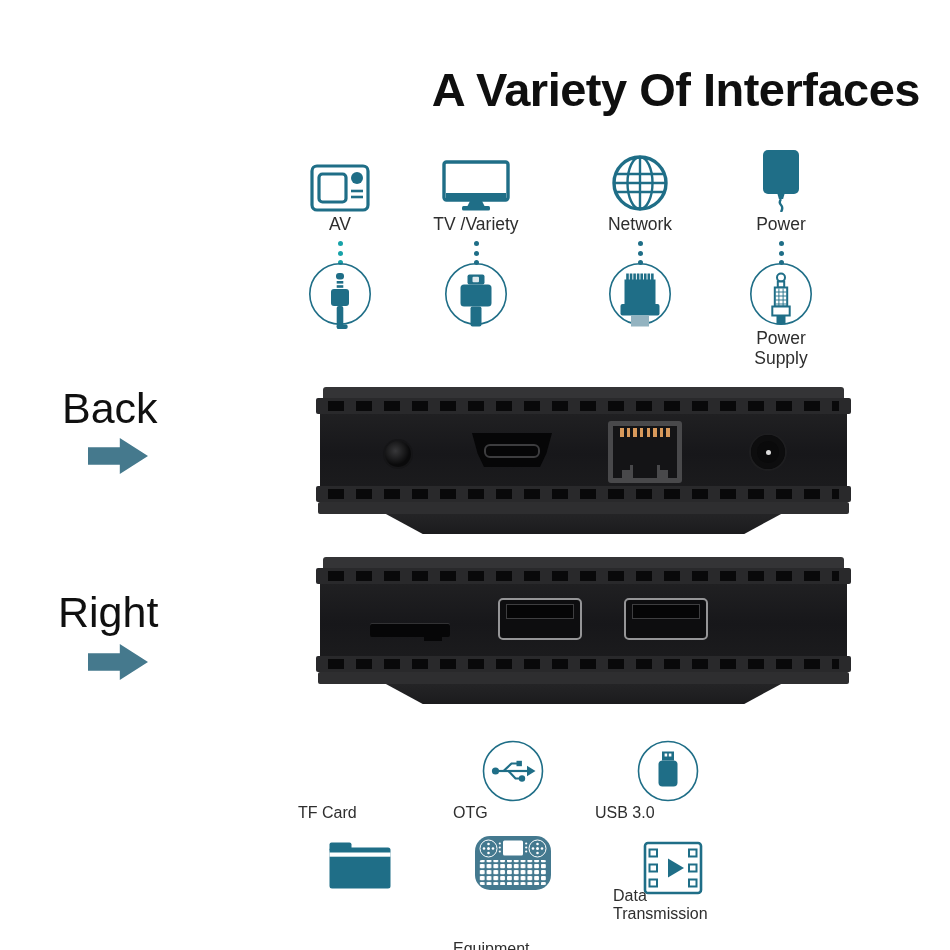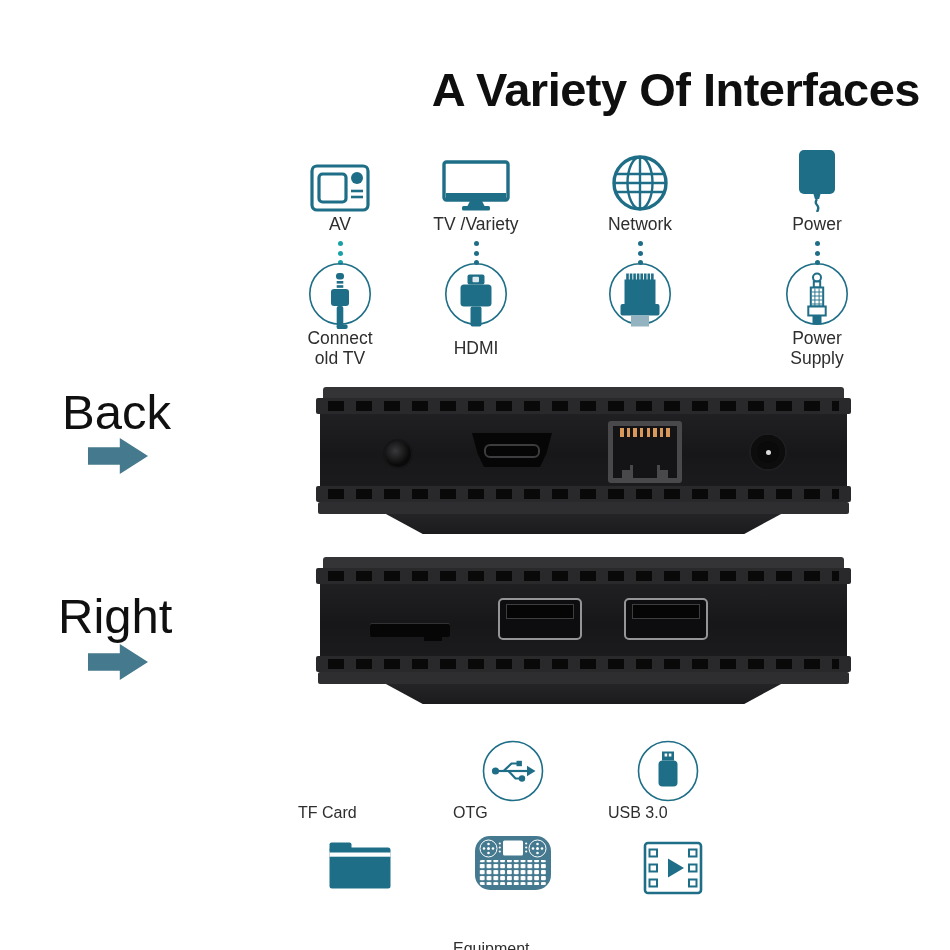--- a/index.html
+++ b/index.html
@@ -13,21 +13,21 @@
   .col > div{position:absolute;}
   .top-ic{left:0;right:0;top:0;height:64px;display:flex;align-items:flex-end;justify-content:center;color:var(--teal);}
   .col-label{left:0;right:0;top:66px;text-align:center;font-size:17.5px;color:var(--text);white-space:nowrap;}
   .dots{left:0;right:0;top:93px;display:flex;flex-direction:column;align-items:center;gap:4.5px;}
   .dots span{width:5px;height:5px;border-radius:50%;background:var(--teal);}
   .dots.bright span{background:var(--teal-bright);}
   .port-ic{left:50%;transform:translateX(-50%);top:114px;color:var(--teal);}
   .port-label{left:0;right:0;top:180px;height:42px;display:flex;align-items:center;justify-content:center;
               text-align:center;font-size:17.5px;line-height:1.14;color:var(--text);white-space:pre-line;}
   
-  .view-label{font-size:49px;color:#101010;}
+  .view-label{font-size:43px;color:#101010;}
   .arrow{width:60px;height:36px;background:var(--arrow);
          clip-path:polygon(0% 26%,53% 26%,53% 0%,100% 50%,53% 100%,53% 74%,0% 74%);}
   
   .device{position:absolute;left:320px;width:527px;}
   .d-top{margin:0 3px;height:11px;background:#343436;border-radius:3px 3px 0 0;}
   .d-vent{height:16px;margin:0 -4px;background:#29292b;border-radius:2px;position:relative;}
   .d-vent::before{content:"";position:absolute;inset:3px 12px;
      background:repeating-linear-gradient(90deg,#09090a 0 16px,transparent 16px 28px);}
   .d-body{height:72px;background:linear-gradient(180deg,#202022,#17171a 55%,#1b1b1d);position:relative;}
   .d-band{height:12px;margin:0 -2px;background:#2e2e30;border-radius:2px;}
@@ -87,22 +87,20 @@
       <svg width="64" height="78" viewBox="0 0 64 78">
         <circle cx="32" cy="32" r="30.2" fill="none" stroke="currentColor" stroke-width="1.6"></circle>
         <rect x="28" y="11" width="8" height="6.5" rx="3" fill="currentColor"></rect>
         <rect x="28.7" y="19" width="6.6" height="2.6" fill="currentColor"></rect>
         <rect x="28.7" y="23.2" width="6.6" height="2.6" fill="currentColor"></rect>
         <rect x="23" y="27" width="18" height="17" rx="3" fill="currentColor"></rect>
         <rect x="28.7" y="44" width="6.6" height="23" rx="2" fill="currentColor"></rect>
         <rect x="28.7" y="62.5" width="11" height="4.5" rx="2" fill="currentColor"></rect>
       </svg>
     </div>
-    <div class="port-label">Connect
-old TV</div>
   </div>
 
   <div class="col" style="left:406px">
     <div class="top-ic">
       <svg width="68" height="52" viewBox="0 0 68 52">
         <rect x="2" y="2" width="64" height="38" rx="2.5" fill="none" stroke="currentColor" stroke-width="3.4"></rect>
         <rect x="4" y="33" width="60" height="6" fill="currentColor"></rect>
         <path d="M28 41 L40 41 L42.5 46 L25.5 46 Z" fill="currentColor"></path>
         <rect x="20" y="46" width="28" height="4.5" rx="1.5" fill="currentColor"></rect>
       </svg>
@@ -115,21 +113,20 @@
       </div>
     <div class="port-ic">
       <svg width="64" height="78" viewBox="0 0 64 78">
         <circle cx="32" cy="32" r="30.2" fill="none" stroke="currentColor" stroke-width="1.6"></circle>
         <rect x="23.5" y="12.5" width="17" height="10" rx="2" fill="currentColor"></rect>
         <rect x="28.5" y="14.8" width="6.5" height="5.4" rx="1" fill="#ffffff" opacity=".85"></rect>
         <rect x="16.5" y="22.5" width="31" height="22" rx="3.5" fill="currentColor"></rect>
         <rect x="26.5" y="44.5" width="11" height="20" rx="2" fill="currentColor"></rect>
       </svg>
     </div>
-    <div class="port-label">HDMI</div>
   </div>
 
   <div class="col" style="left:570px">
     <div class="top-ic">
       <svg width="58" height="58" viewBox="0 0 58 58">
         <circle cx="29" cy="29" r="26" fill="none" stroke="currentColor" stroke-width="3.4"></circle>
         <ellipse cx="29" cy="29" rx="12.5" ry="26" fill="none" stroke="currentColor" stroke-width="2.4"></ellipse>
         <line x1="29" y1="3" x2="29" y2="55" stroke="currentColor" stroke-width="2.4"></line>
         <line x1="4.6" y1="20" x2="53.4" y2="20" stroke="currentColor" stroke-width="2.4"></line>
         <line x1="3" y1="29" x2="55" y2="29" stroke="currentColor" stroke-width="2.4"></line>
@@ -155,21 +152,21 @@
           <rect x="39.5" y="11.5" width="2.6" height="7"></rect>
             <rect x="43.05" y="11.5" width="2.6" height="7"></rect>
           <rect x="16.5" y="17.5" width="31" height="25"></rect>
           <rect x="12.5" y="42" width="39" height="11.5" rx="2"></rect>
         </g>
         <rect x="23" y="53.5" width="18" height="11" style="fill:var(--eth-stem)"></rect>
       </svg>
     </div>
   </div>
 
-  <div class="col" style="left:747px">
+  <div class="col" style="left:711px">
     <div class="top-ic">
       <svg width="44" height="64" viewBox="0 0 44 64">
         <rect x="4" y="2" width="36" height="44" rx="5" fill="currentColor"></rect>
         <path d="M18.5 46 h7 l-1.4 5 h-4.2 Z" fill="currentColor"></path>
         <path d="M22 51 q-2.5 3.5 0 6 t0 7" fill="none" stroke="currentColor" stroke-width="2.4"></path>
       </svg>
     </div>
     <div class="col-label">Power</div>
     <div class="dots">
         <span></span>
@@ -265,21 +262,21 @@
 
   <div class="b-ic" style="left:637px;top:740px">
     <svg width="62" height="62" viewBox="0 0 62 62">
       <circle cx="31" cy="31" r="29.5" fill="none" stroke="currentColor" stroke-width="1.6"></circle>
       <rect x="25" y="11.5" width="12" height="9" fill="currentColor"></rect>
       <rect x="27.6" y="13.5" width="2.6" height="3" fill="#ffffff"></rect>
       <rect x="31.8" y="13.5" width="2.6" height="3" fill="#ffffff"></rect>
       <rect x="21.5" y="20.5" width="19" height="26" rx="4" fill="currentColor"></rect>
     </svg>
   </div>
-  <div class="b-label" style="left:608px;top:804px;width:120px">USB 3.0</div>
+  <div class="b-label" style="left:595px;top:804px;width:120px">USB 3.0</div>
 
   <div class="b-ic" style="left:327px;top:836px">
     <svg width="66" height="56" viewBox="0 0 66 56">
       <rect x="2.5" y="6.5" width="22" height="9" rx="2" fill="currentColor"></rect>
       <rect x="2.5" y="11.5" width="61" height="41" rx="2.5" fill="currentColor"></rect>
       <rect x="2.5" y="16.5" width="61" height="4.2" fill="#ffffff"></rect>
     </svg>
   </div>
 
   <div class="b-ic kb" style="left:473px;top:834px">
@@ -325,14 +322,16 @@
         <rect x="6.5" y="8.5" width="7.5" height="7"></rect>
           <rect x="6.5" y="23.5" width="7.5" height="7"></rect>
           <rect x="6.5" y="38.5" width="7.5" height="7"></rect>
         <rect x="46" y="8.5" width="7.5" height="7"></rect>
           <rect x="46" y="23.5" width="7.5" height="7"></rect>
           <rect x="46" y="38.5" width="7.5" height="7"></rect>
       </g>
       <polygon points="25,17.5 41,27 25,36.5" fill="currentColor"></polygon>
     </svg>
   </div>
+  <div class="b-label" style="left:613px;top:887px;width:120px">Data
+Transmission</div>
 
 </div>
 
 </body></html>

